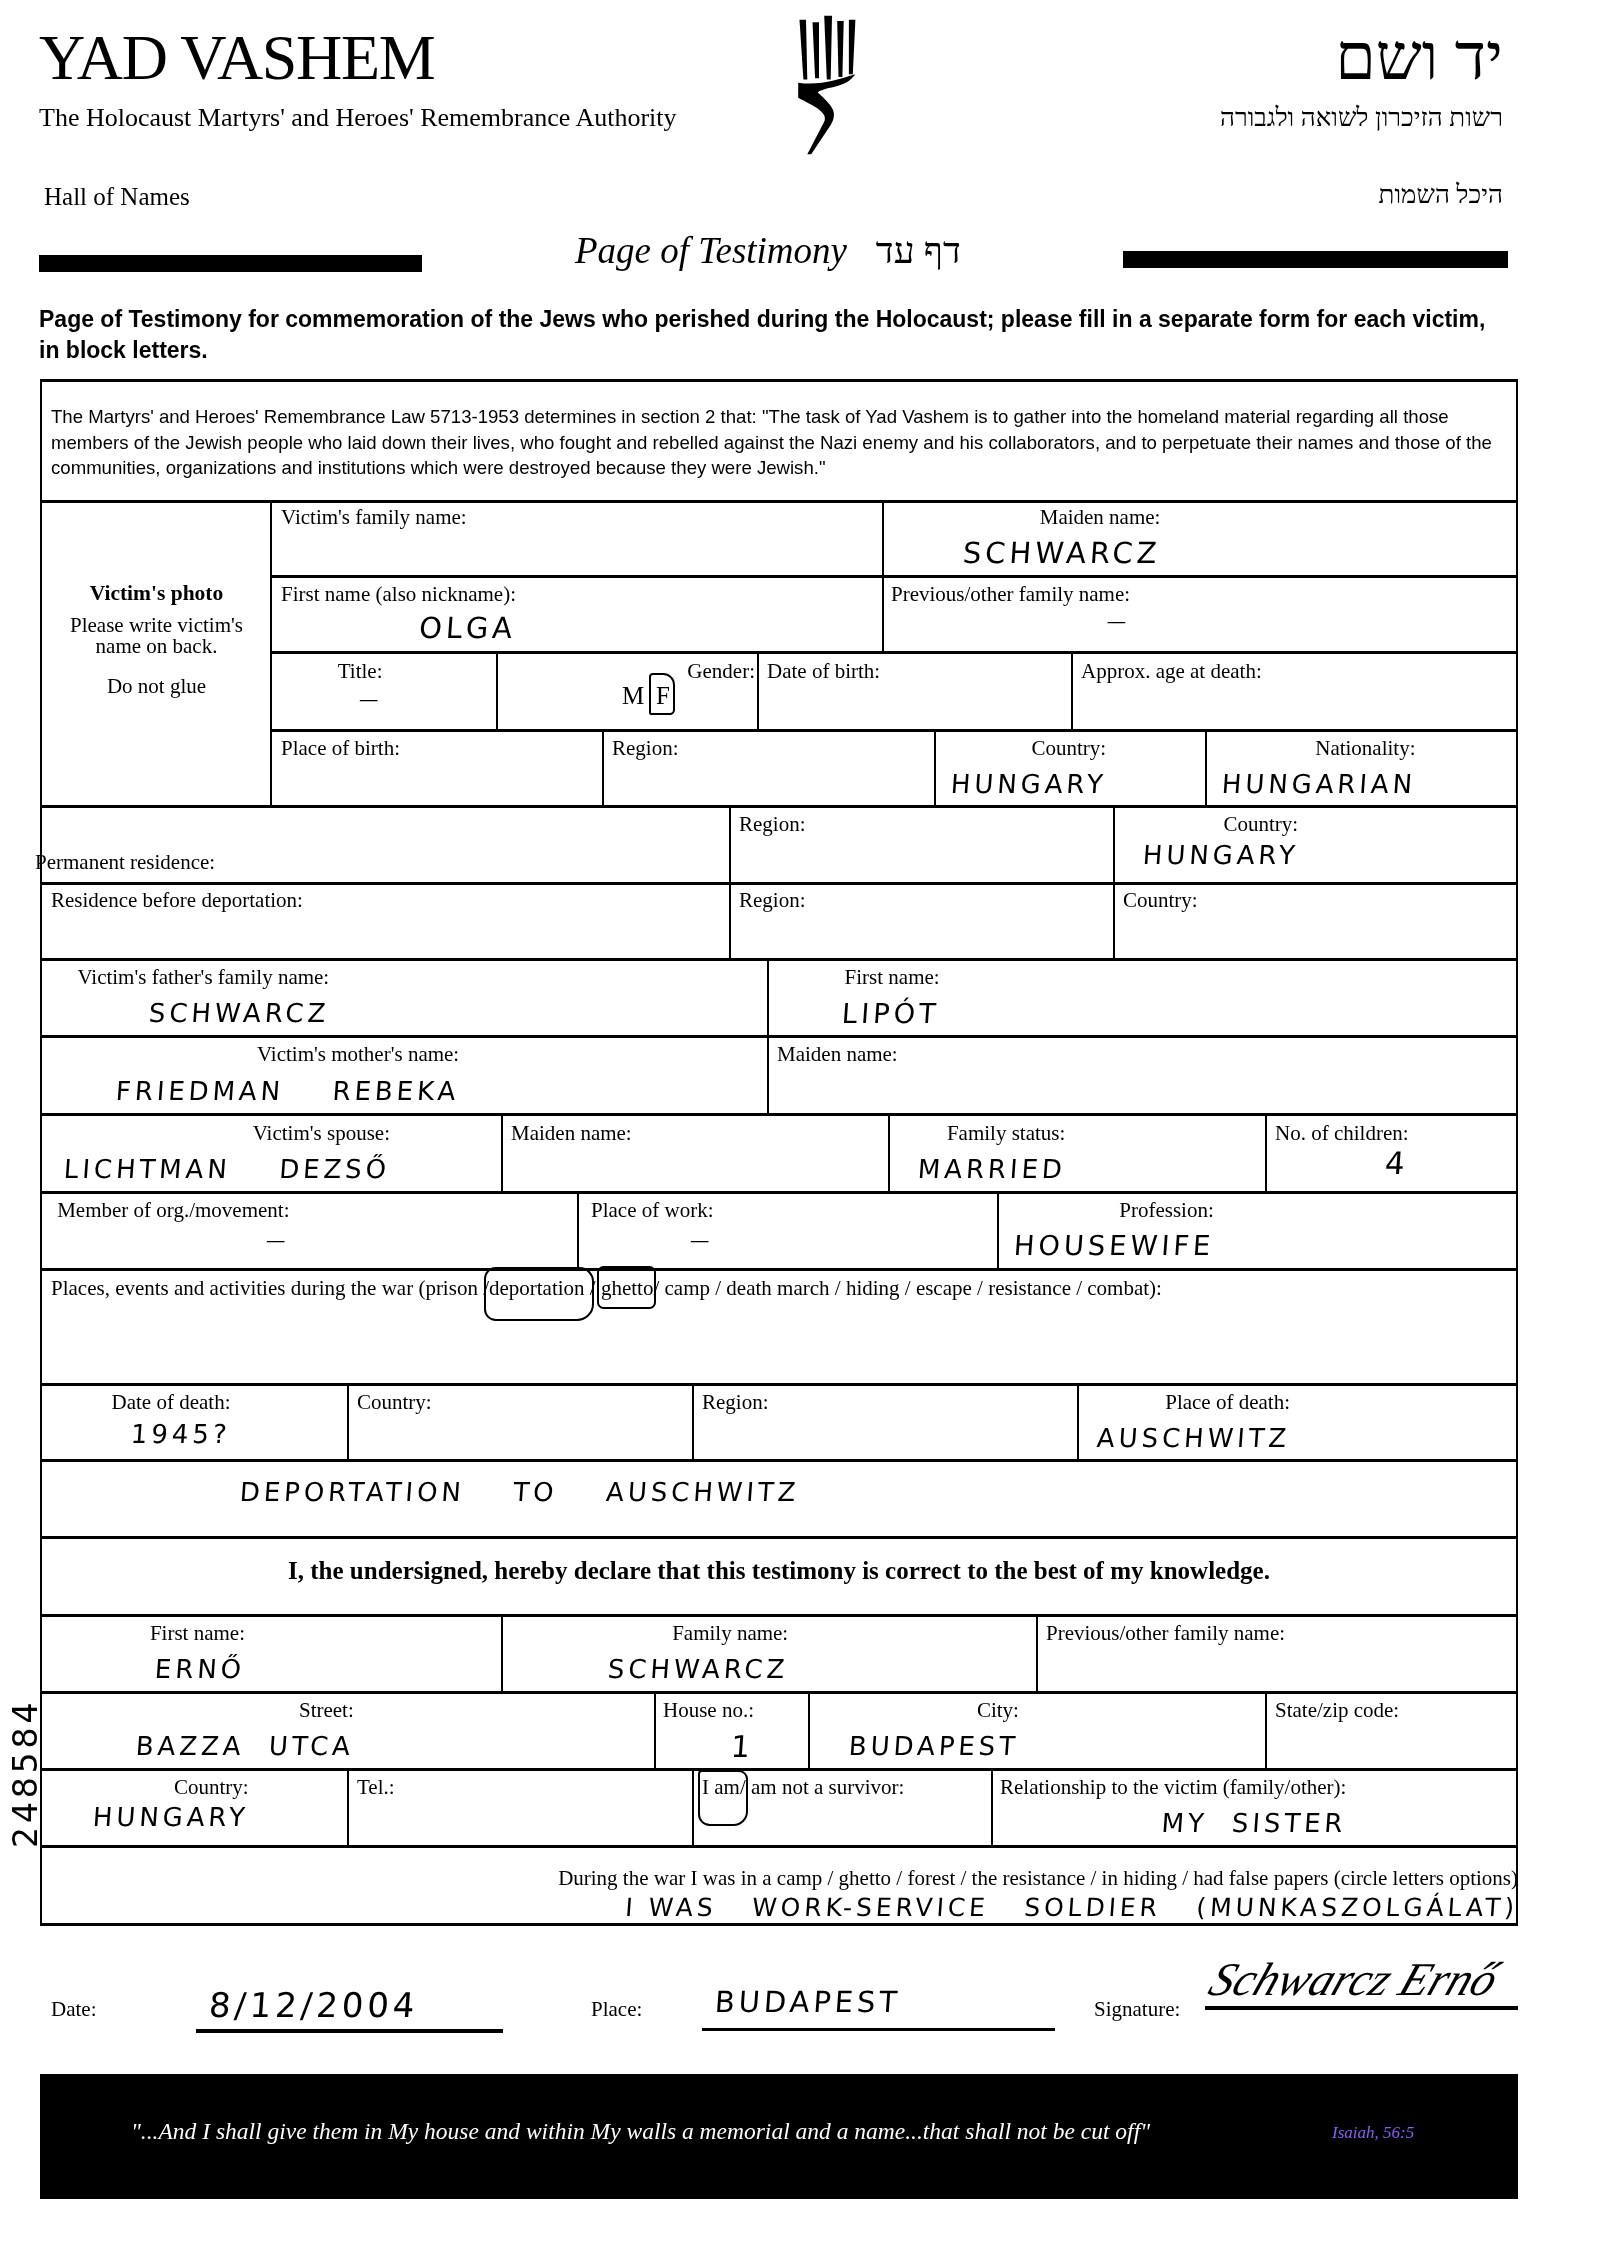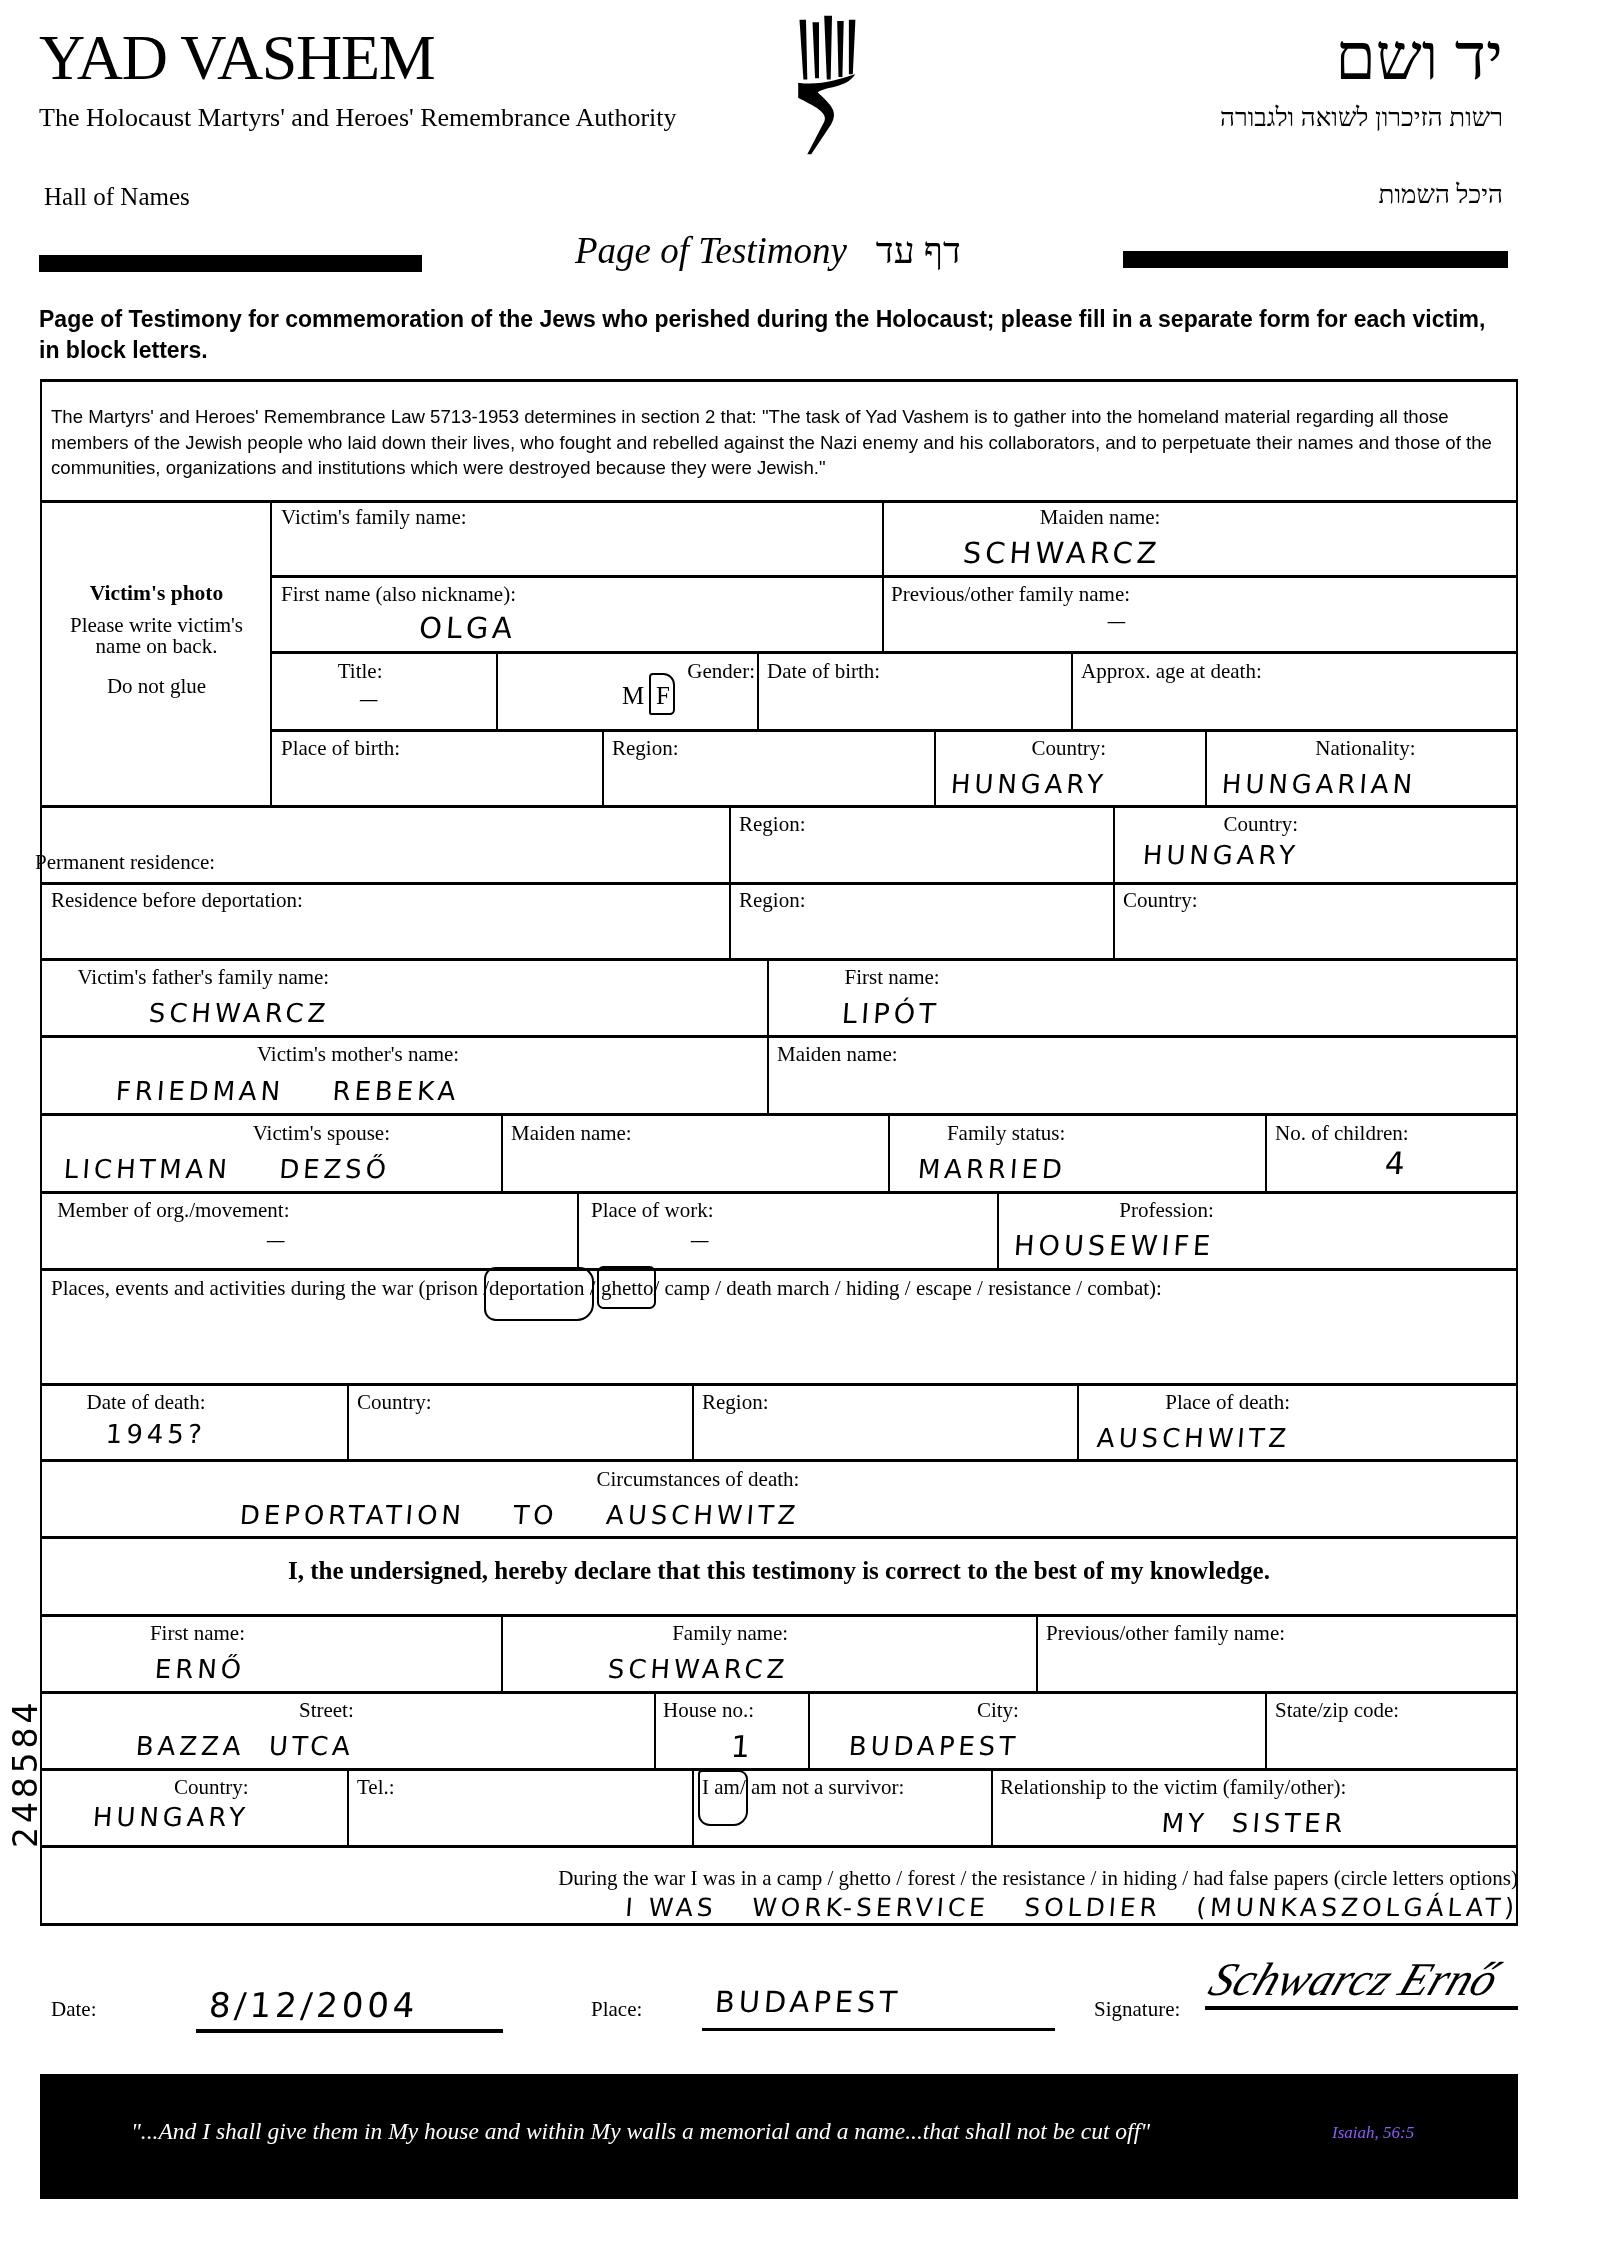--- a/index.html
+++ b/index.html
@@ -226,37 +226,36 @@
 </div>
 <div class="cell" style="left:1007px;top:1199px;">
   <div class="lbl">Profession:</div>
   <div class="hand" style="margin:7.8px 0 0 6.5px;font-size:27.4px;">HOUSEWIFE</div>
 </div>
 
 <div class="cell lbl" style="left:51px;top:1277px;">
   <span>Places, events and activities during the war (prison /</span><span style="position:relative;"><span>deportation</span><span class="circle" style="left:-5.2px;top:-9.1px;right:-9.1px;height:50px;border-radius:11.8px 14.4px 17px 11.8px;"></span></span><span> / </span><span style="position:relative;"><span>ghetto</span><span class="circle" style="left:-3.9px;top:-10.4px;right:-2.6px;height:39px;border-radius:6.5px;"></span></span><span>/ camp / death march / hiding / escape / resistance / combat):</span>
 </div>
 
-<div class="cell" style="left:34px;top:1391px;">
+<div class="cell" style="left:59px;top:1391px;">
   <div class="lbl">Date of death:</div>
   <div class="hand" style="margin:5.2px 0 0 72px;font-size:26px;">1945?</div>
 </div>
 <div class="cell" style="left:357px;top:1391px;">
   <div class="lbl">Country:</div>
 </div>
 <div class="cell" style="left:702px;top:1391px;">
   <div class="lbl">Region:</div>
 </div>
 <div class="cell" style="left:1087px;top:1391px;">
   <div class="lbl">Place of death:</div>
   <div class="hand" style="margin:9.1px 0 0 9.8px;font-size:26px;">AUSCHWITZ</div>
 </div>
 
 <div class="cell" style="left:51px;top:1468px;">
-  <div class="lbl">Circumstances of death:</div>
   <div class="hand" style="margin:9.1px 0 0 189px;font-size:26px;white-space:pre;">DEPORTATION    TO    AUSCHWITZ</div>
 </div>
 
 <div class="abs serif" style="left:40px;top:1557px;width:1478px;text-align:center;font-size:25px;font-weight:bold;">I, the undersigned, hereby declare that this testimony is correct to the best of my knowledge.</div>
 
 <div class="cell" style="left:51px;top:1622px;">
   <div class="lbl">First name:</div>
   <div class="hand" style="margin:9.1px 0 0 104px;font-size:26px;">ERNŐ</div>
 </div>
 <div class="cell" style="left:511px;top:1622px;margin-left:12px;">

